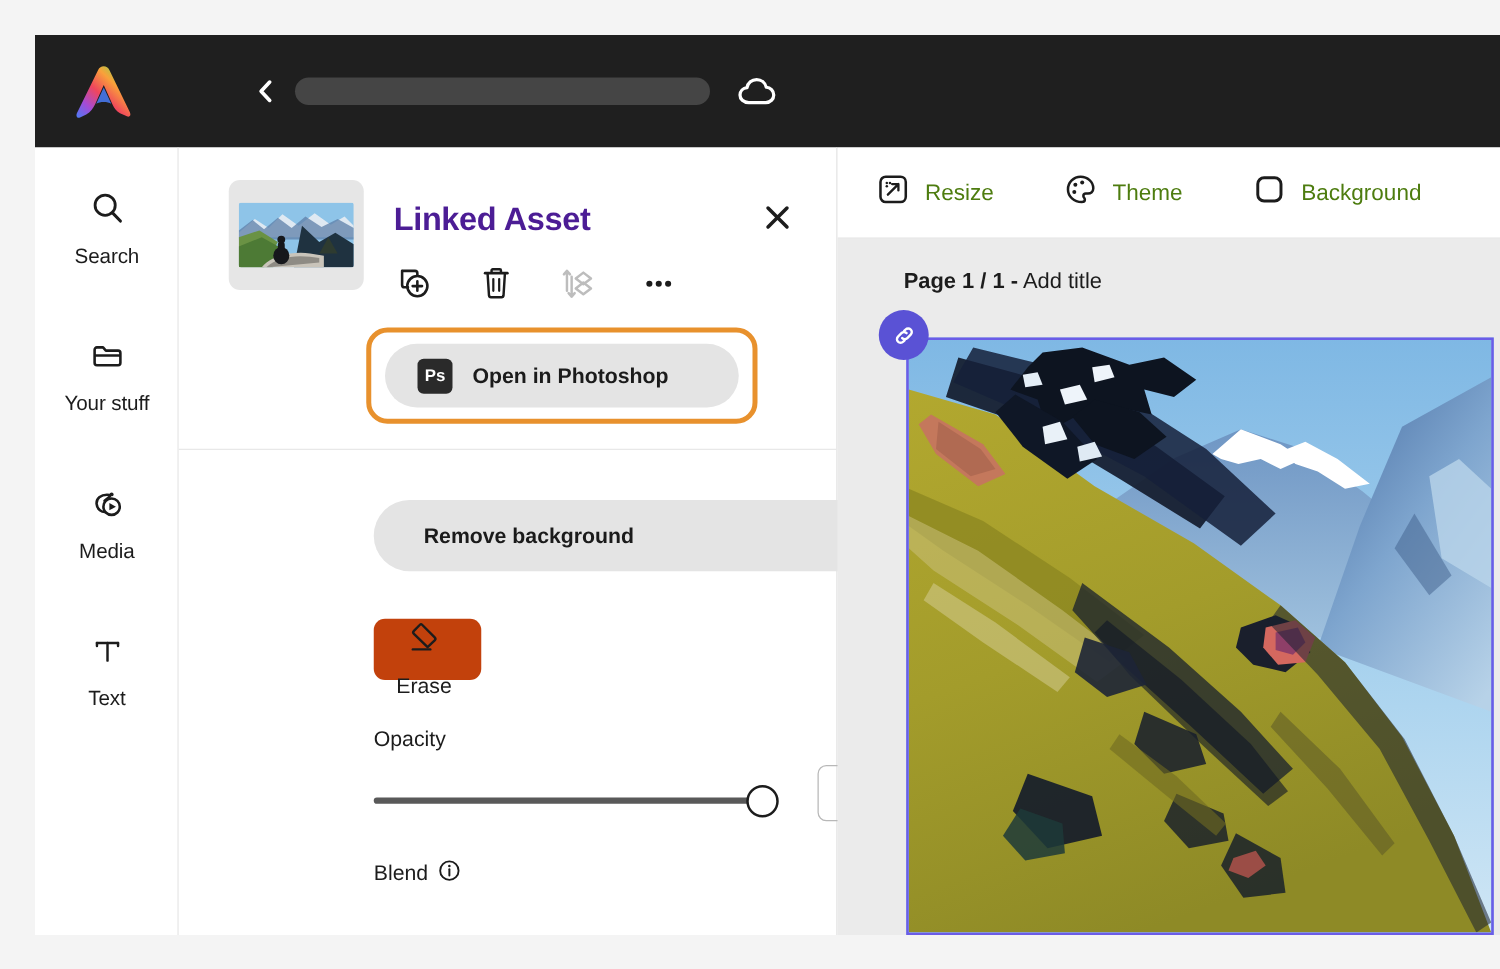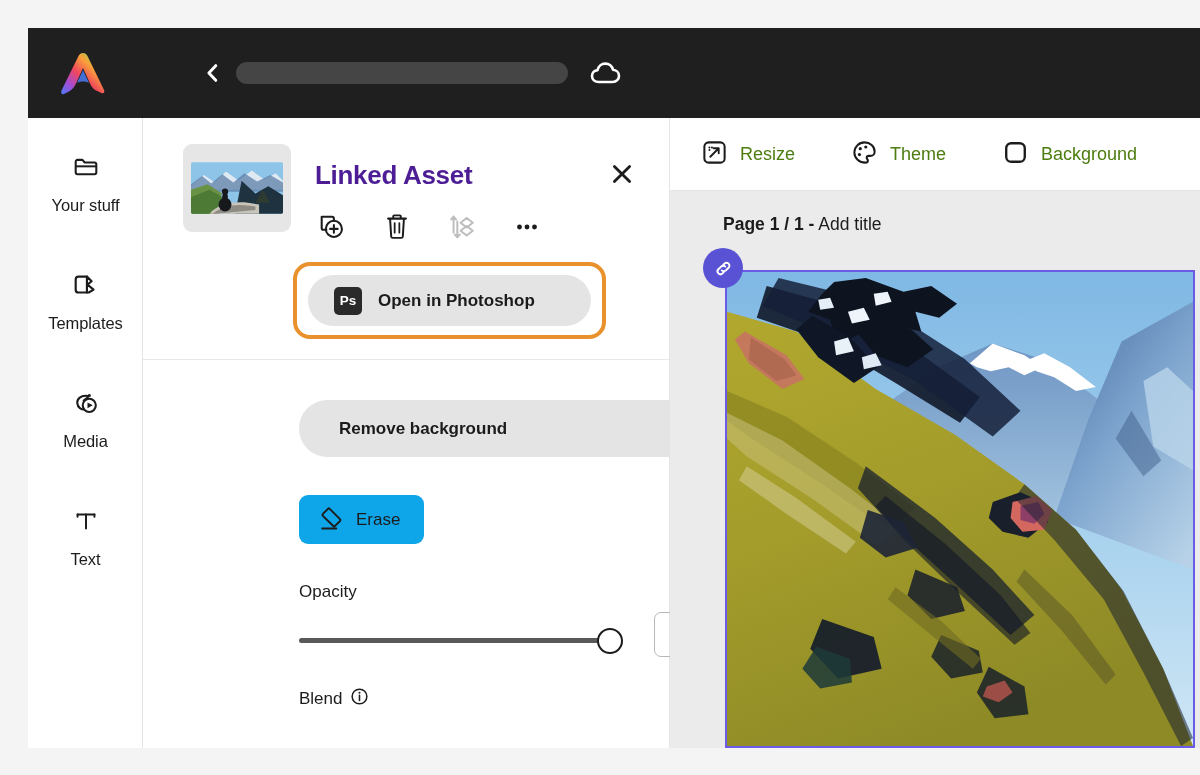--- a/index.html
+++ b/index.html
@@ -137,23 +137,23 @@
     position: absolute; left: 156px; top: 40px;
     width: 446px; height: 57px;
     background: #e4e4e4; border-radius: 29px;
     display: flex; align-items: center; padding-left: 40px;
     font-size: 17px; font-weight: bold; color: #1b1b1b;
     cursor: pointer;
   }
   .erase-btn {
     position: absolute; left: 156px; top: 135px;
     height: 49px;
-    background: #0ea5e9; border-radius: 9px;
+    background: #c2410c; border-radius: 9px;
     display: flex; align-items: center; gap: 11px;
-    padding: 0 24px 0 18px; cursor: pointer;
+    padding: 0 24px 0 18px; cursor: pointer; flex-direction: column;
   }
   .erase-label { font-size: 17px; color: #1c1c1c; }
 
   .opacity-label {
     position: absolute; left: 156px; top: 222px;
     font-size: 17px; color: #1c1c1c;
   }
   .slider {
     position: absolute; left: 156px; top: 268px;
     width: 335px; height: 26px; cursor: pointer;
@@ -253,40 +253,40 @@
       <svg viewBox="0 0 34 26" width="34" height="26" aria-hidden="true">
         <path d="M9 22 C4.6 22 2 19.2 2 16 C2 12.9 4.4 10.4 7.6 10.1 C8.3 6.4 11.4 3.6 15.3 3.6 C19.1 3.6 22.2 6.2 23 9.8 C26.3 10 29 12.6 29 15.9 C29 19.2 26.4 22 22.6 22 Z" fill="none" stroke="#ffffff" stroke-width="2.6" stroke-linejoin="round"></path>
       </svg>
     </div>
   </div>
 
   <div class="body-row">
 
     <div class="rail">
 
+      <div class="rail-item">
+        <span class="rail-icon">
+          <svg viewBox="0 0 32 32" width="30" height="30" aria-hidden="true">
+            <circle cx="14" cy="13" r="8.6" fill="none" stroke="#1c1c1c" stroke-width="2.4"></circle>
+            <path d="M20.3 19.5 L27 26.5" stroke="#1c1c1c" stroke-width="2.6" stroke-linecap="round"></path>
+          </svg>
+        </span>
+        <span class="rail-label">Search</span>
+      </div>
 
       <div class="rail-item">
         <span class="rail-icon">
           <svg viewBox="0 0 32 32" width="30" height="30" aria-hidden="true">
             <path d="M5 10.5 C5 9.3 5.9 8.4 7 8.4 L12.2 8.4 L14.6 11.2 L25 11.2 C26.1 11.2 27 12.1 27 13.3 L27 21.6 C27 22.8 26.1 23.7 25 23.7 L7 23.7 C5.9 23.7 5 22.8 5 21.6 Z" fill="none" stroke="#1c1c1c" stroke-width="2.2" stroke-linejoin="round"></path>
             <path d="M5 15.3 L27 15.3" stroke="#1c1c1c" stroke-width="2.1"></path>
           </svg>
         </span>
         <span class="rail-label">Your stuff</span>
       </div>
 
-      <div class="rail-item">
-        <span class="rail-icon">
-          <svg viewBox="0 0 32 32" width="30" height="30" aria-hidden="true">
-            <path d="M17 7 L8 7 C6.3 7 5 8.3 5 10 L5 21 C5 22.7 6.3 24 8 24 L17 24" fill="none" stroke="#1c1c1c" stroke-width="2.3" stroke-linejoin="round" stroke-linecap="round"></path>
-            <path d="M17 7 L22 12 L17.5 15.5 L24 21 L19 24 L17 24 Z" fill="none" stroke="#1c1c1c" stroke-width="2.3" stroke-linejoin="round"></path>
-          </svg>
-        </span>
-        <span class="rail-label">Templates</span>
-      </div>
 
       <div class="rail-item">
         <span class="rail-icon">
           <svg viewBox="0 0 32 32" width="30" height="30" aria-hidden="true">
             <path d="M18 8.5 C18 8.5 12.5 7.6 9 10.5 C5.5 13.4 6.2 19 9.5 21.5 C11.6 23.1 14 23 14 23" fill="none" stroke="#1c1c1c" stroke-width="2.2" stroke-linecap="round"></path>
             <path d="M13.5 13.5 L18 9.8" stroke="#1c1c1c" stroke-width="2.2" stroke-linecap="round"></path>
             <circle cx="19.5" cy="8" r="1.7" fill="#1c1c1c"></circle>
             <circle cx="19.5" cy="18.5" r="7" fill="none" stroke="#1c1c1c" stroke-width="2.2"></circle>
             <path d="M17.6 15.4 L23.2 18.5 L17.6 21.6 Z" fill="#1c1c1c"></path>
           </svg>

